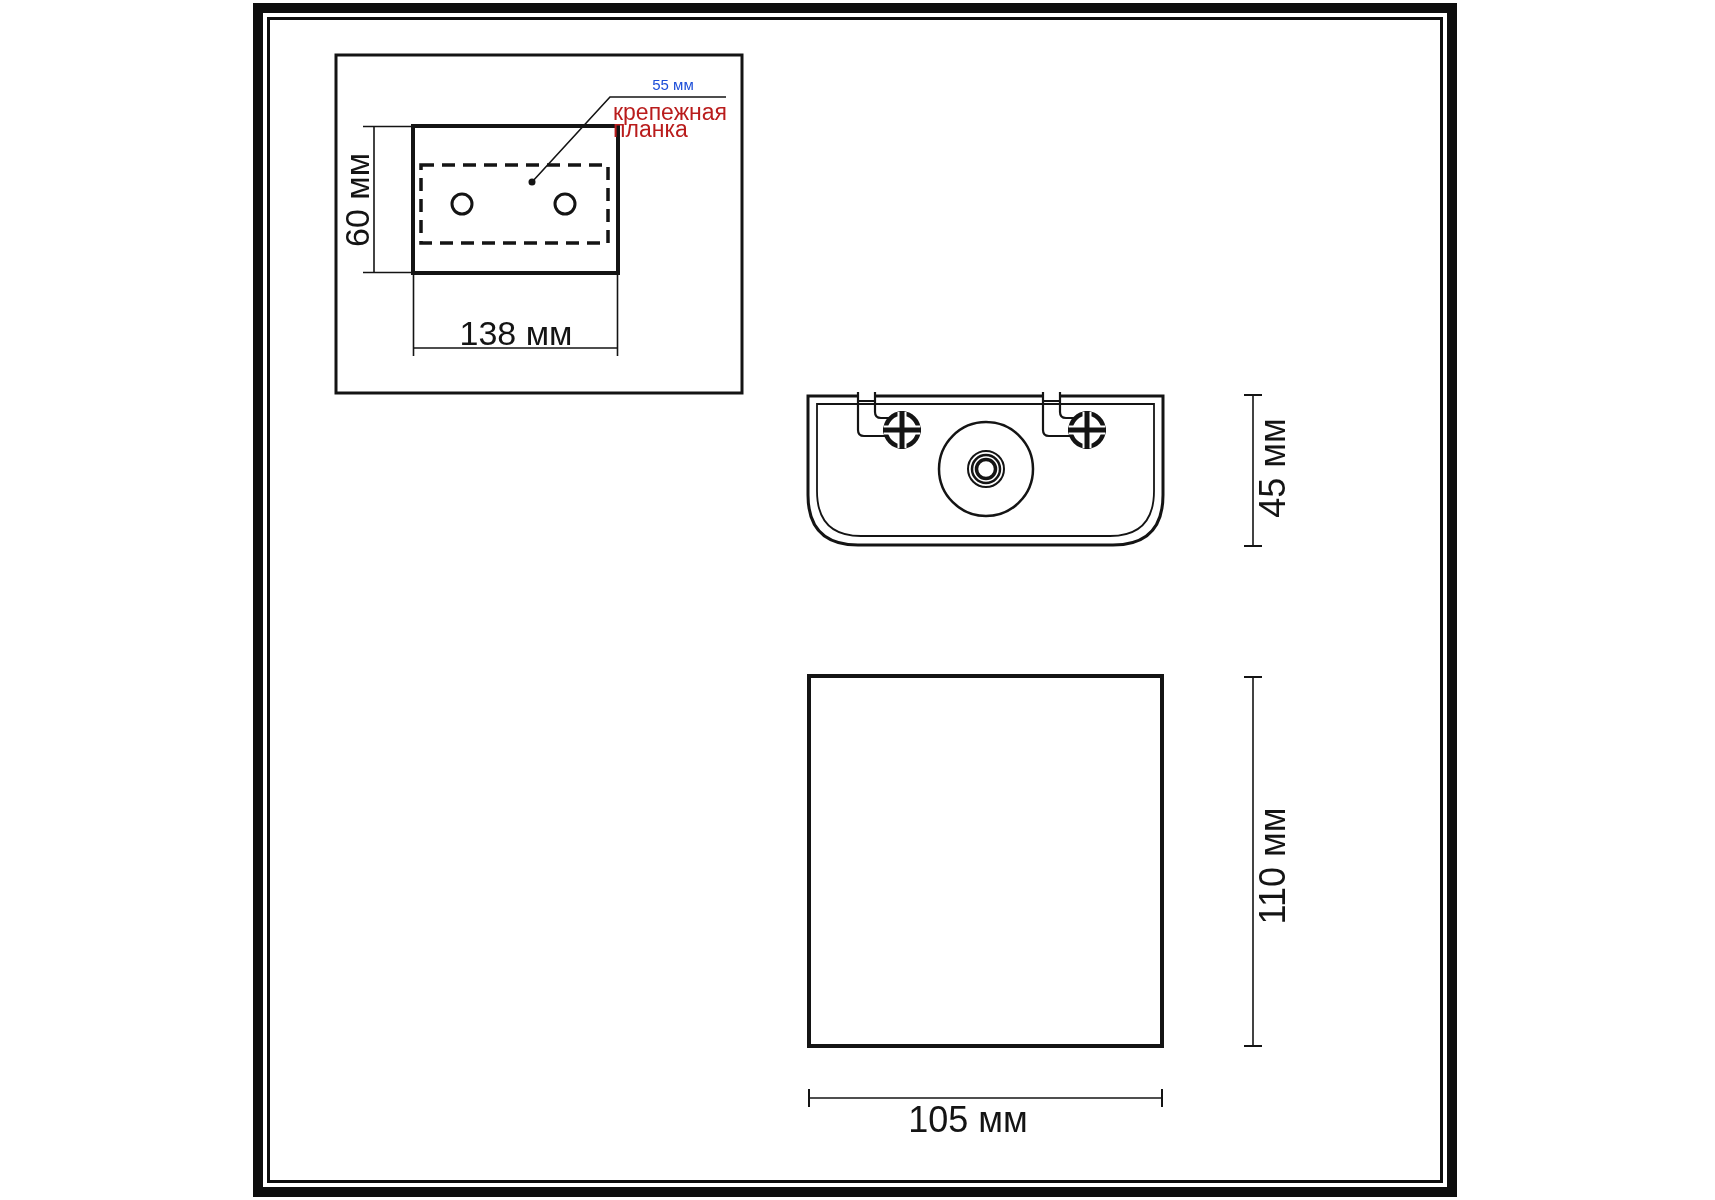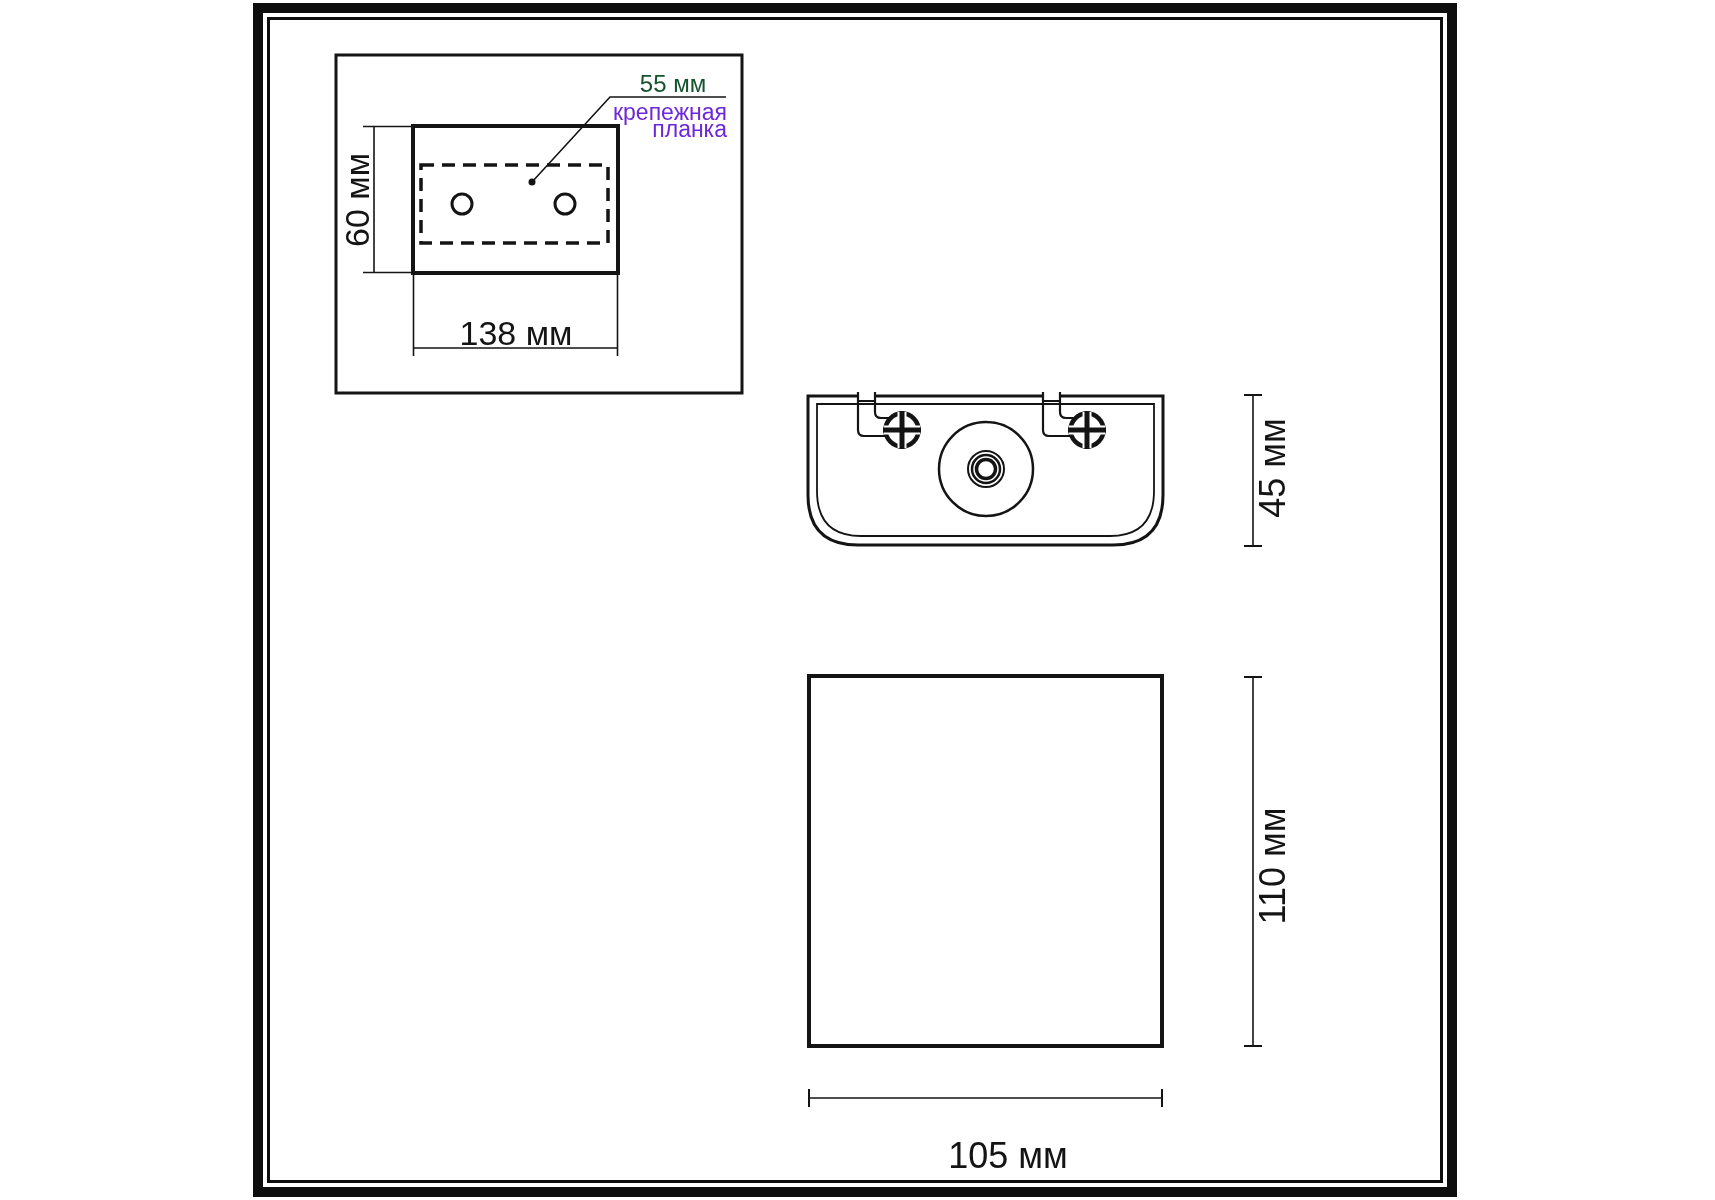--- a/index.html
+++ b/index.html
@@ -17,24 +17,24 @@
     border:3px solid #0d0d0d; box-sizing:border-box;
   }
   svg { position:absolute; left:0; top:0; }
   .dim-label {
     position:absolute; color:#141414; white-space:nowrap;
     transform:translate(-50%,-50%); line-height:1;
   }
   .dim-label.vertical { transform:translate(-50%,-50%) rotate(-90deg); }
   .fs36 { font-size:36px; }
   .fs34 { font-size:34px; }
-  .callout-dim { position:absolute; color:#14532d; font-size:24px; white-space:nowrap; transform:translate(-50%,-50%); }
+  .callout-dim { position:absolute; color:#1d4ed8; font-size:15px; white-space:nowrap; transform:translate(-50%,-50%); }
   .callout-caption {
-    position:absolute; color:#6d28d9; font-size:23px; line-height:17px;
-    text-align:right; transform:translate(-50%,-50%); white-space:nowrap;
+    position:absolute; color:#b91c1c; font-size:23px; line-height:17px;
+    text-align:left; transform:translate(-50%,-50%); white-space:nowrap;
   }
 </style>
 </head>
 <body>
 
 <div class="canvas">
 
   <div class="frame-outer"></div>
   <div class="frame-inner"></div>
 
@@ -120,15 +120,15 @@
   </div>
 
   <div class="dim-label vertical fs34" style="left:357px; top:200px;">60 мм</div>
 
   <div class="dim-label fs34" style="left:516px; top:333px;">138 мм</div>
 
   <div class="dim-label vertical fs36" style="left:1273px; top:468px;">45 мм</div>
 
   <div class="dim-label vertical fs36" style="left:1273px; top:866px;">110 мм</div>
 
-  <div class="dim-label fs36" style="left:1008px; top:1120px;margin-top:36px;">105 мм</div>
+  <div class="dim-label fs36" style="left:968px; top:1120px;">105 мм</div>
 
 </div>
 
 </body></html>

